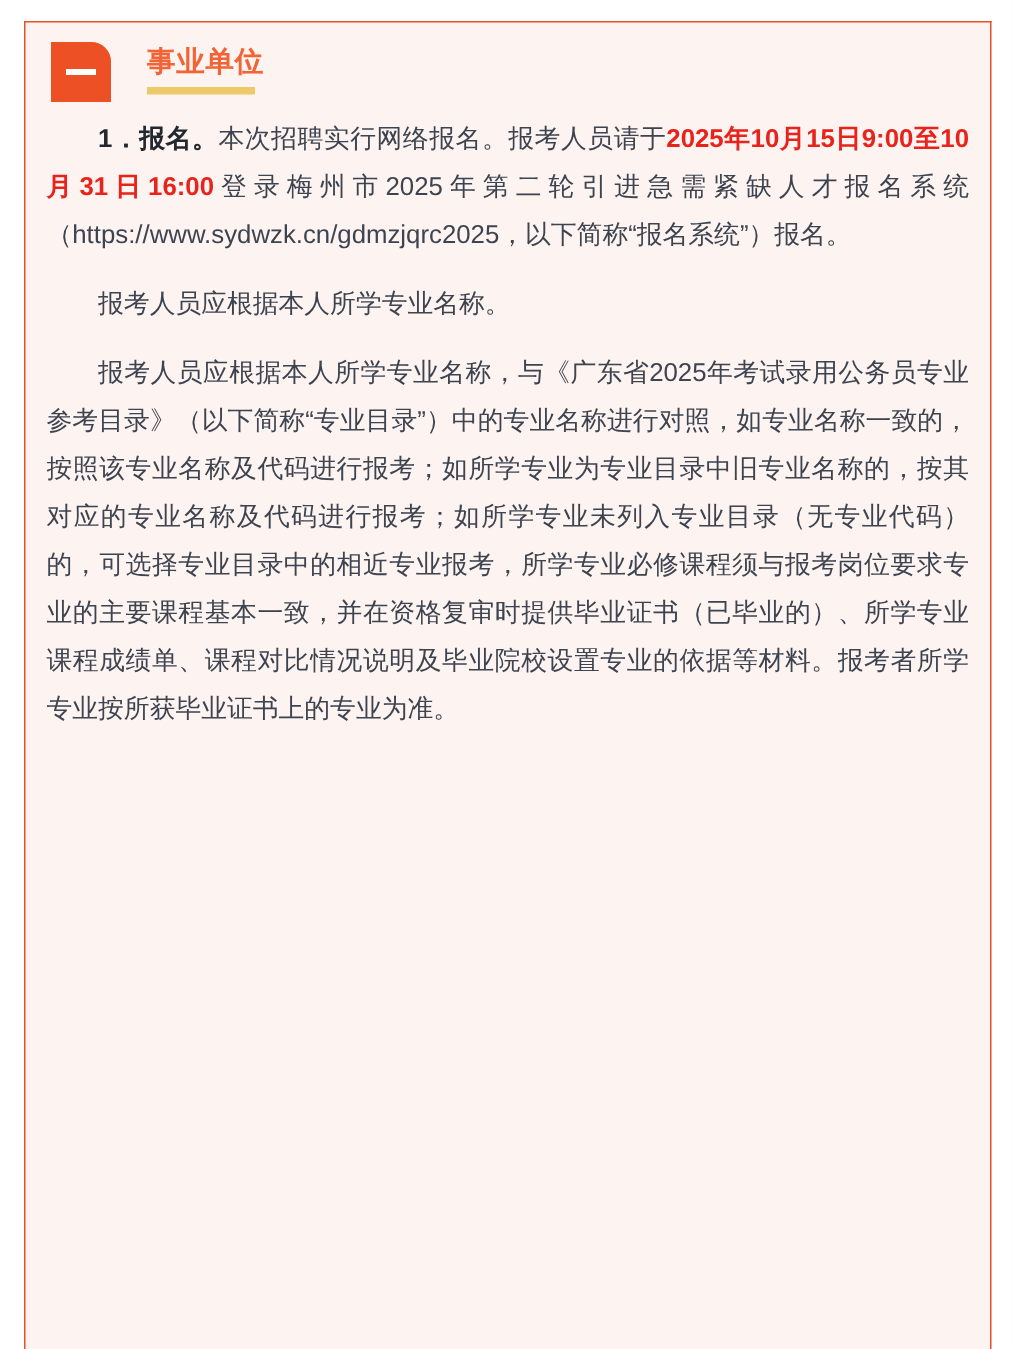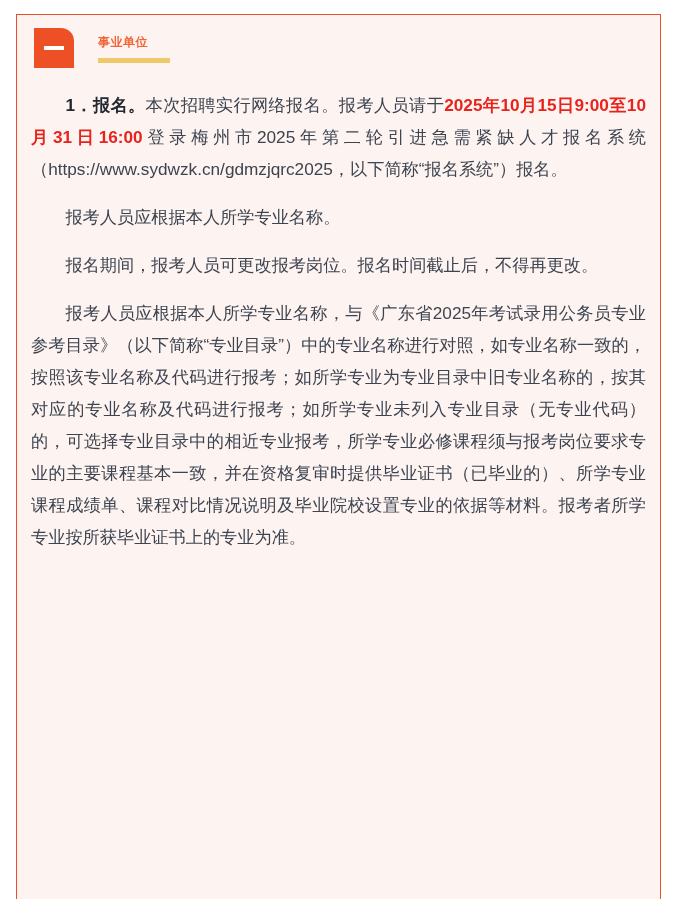--- a/index.html
+++ b/index.html
@@ -54,21 +54,21 @@
     transform: translate(-50%, -50%);
   }
 
   .header-titlewrap {
     margin-left: 24px;
     padding-top: 2px;
     display: flex;
     flex-direction: column;
   }
   .header-title {
-    font-size: 12px;
+    font-size: 19px;
     font-weight: bold;
     color: #f26435;
     line-height: 24px;
     letter-spacing: 0.5px;
     white-space: nowrap;
   }
   .header-underline {
     margin-top: 4px;
     width: 72px;
     height: 5px;
@@ -79,21 +79,21 @@
   .card-body {
     padding: 0 14px 0 14px;
   }
 
   .para {
     color: #3d4450;
     font-size: 17.2px;
     line-height: 32px;
     text-align: justify;
     text-justify: inter-ideograph;
-    margin: 16px 0 14px 0;
+    margin: 3px 0 14px 0;
     letter-spacing: 0px;
     font-family: "Liberation Sans", "DejaVu Sans", sans-serif;
   }
   .para.indent {
     text-indent: 2em;
   }
   .para:last-child { margin-bottom: 0; }
 
   .b {
     font-weight: bold;
@@ -115,17 +115,16 @@
     </div>
     <div class="header-titlewrap">
       <div class="header-title" style="color: rgb(242, 100, 53);">事业单位</div>
       <div class="header-underline" style="background: rgb(237, 201, 105);"></div>
     </div>
   </div>
 
   <div class="card-body" id="card-body">
       <div class="para indent"><span class="b">1．报名。</span><span>本次招聘实行网络报名。报考人员请于</span><span class="red">2025年10月15日9:00至10月31日16:00</span><span>登录梅州市2025年第二轮引进急需紧缺人才报名系统（https://www.sydwzk.cn/gdmzjqrc2025，以下简称“报名系统”）报名。</span></div>
       <div class="para indent"><span>报考人员应根据本人所学专业名称。</span></div>
-      <div class="para indent"><span>报名期间，报考人员可更改报考岗位。报名时间截止后，不得再更改。</span></div>
       <div class="para indent"><span>报考人员应根据本人所学专业名称，与《广东省2025年考试录用公务员专业参考目录》（以下简称“专业目录”）中的专业名称进行对照，如专业名称一致的，按照该专业名称及代码进行报考；如所学专业为专业目录中旧专业名称的，按其对应的专业名称及代码进行报考；如所学专业未列入专业目录（无专业代码）的，可选择专业目录中的相近专业报考，所学专业必修课程须与报考岗位要求专业的主要课程基本一致，并在资格复审时提供毕业证书（已毕业的）、所学专业课程成绩单、课程对比情况说明及毕业院校设置专业的依据等材料。报考者所学专业按所获毕业证书上的专业为准。</span></div>
     </div>
 
 </div>
 
 </body></html>

